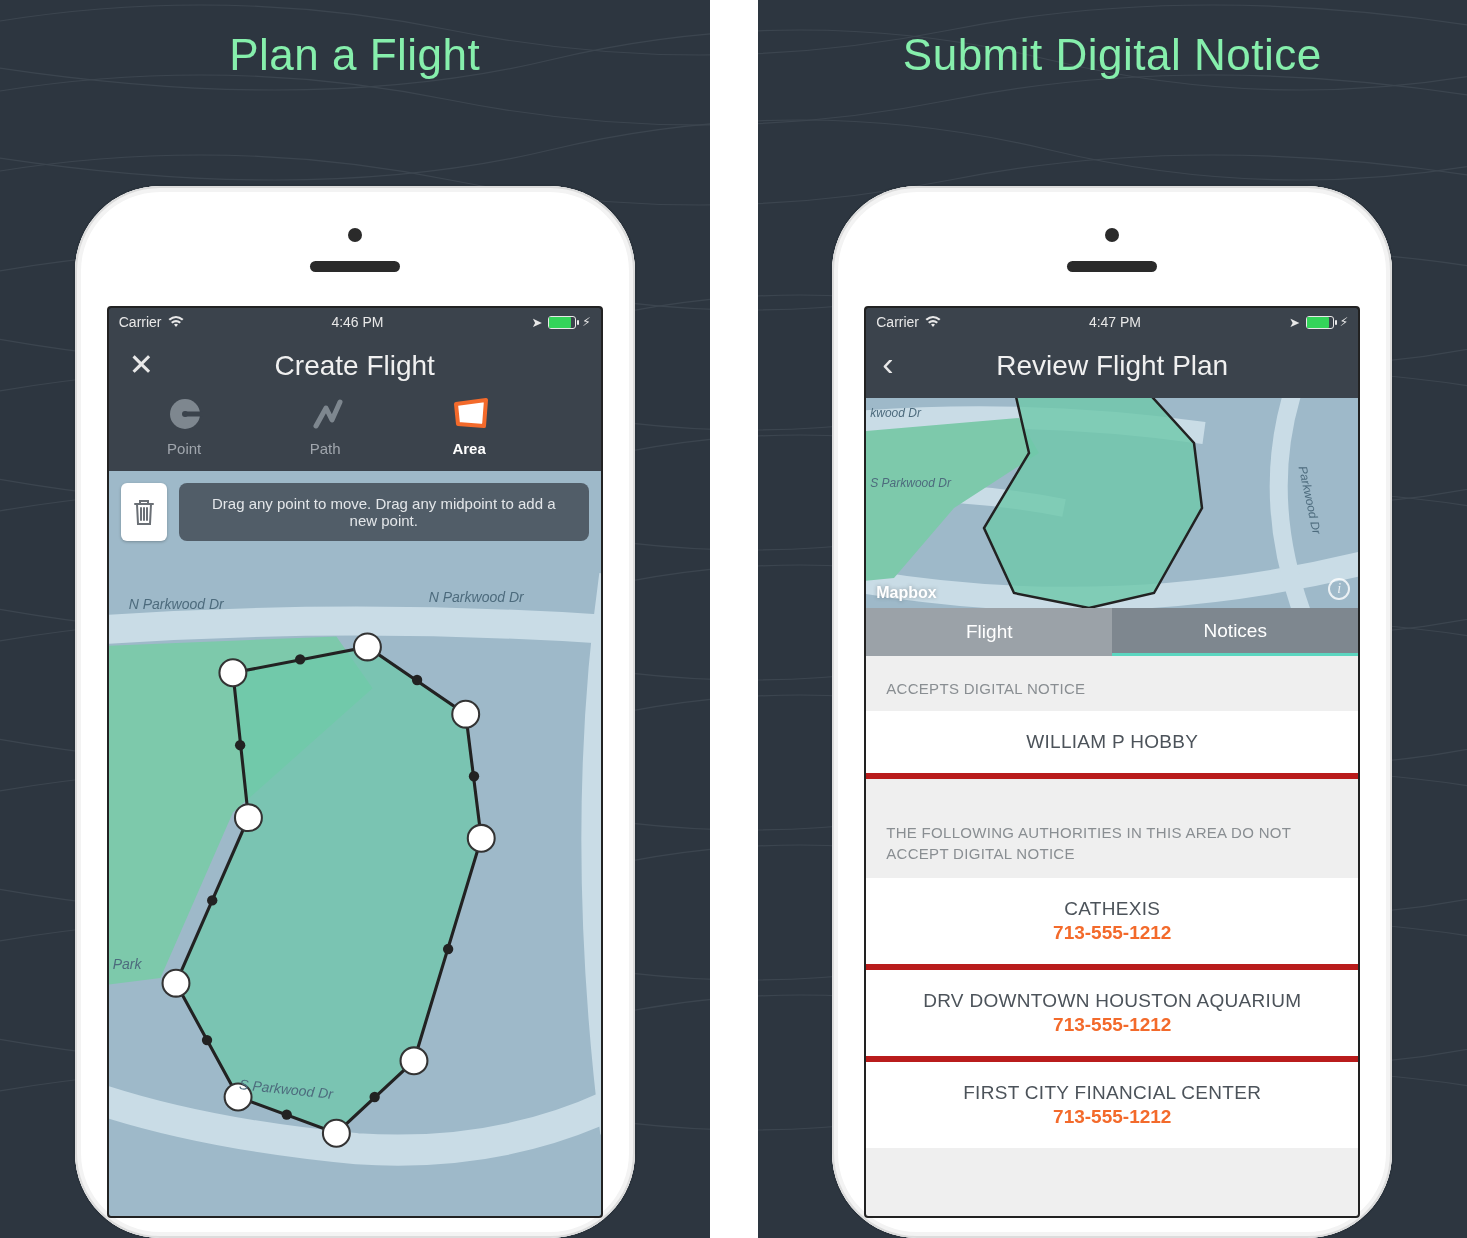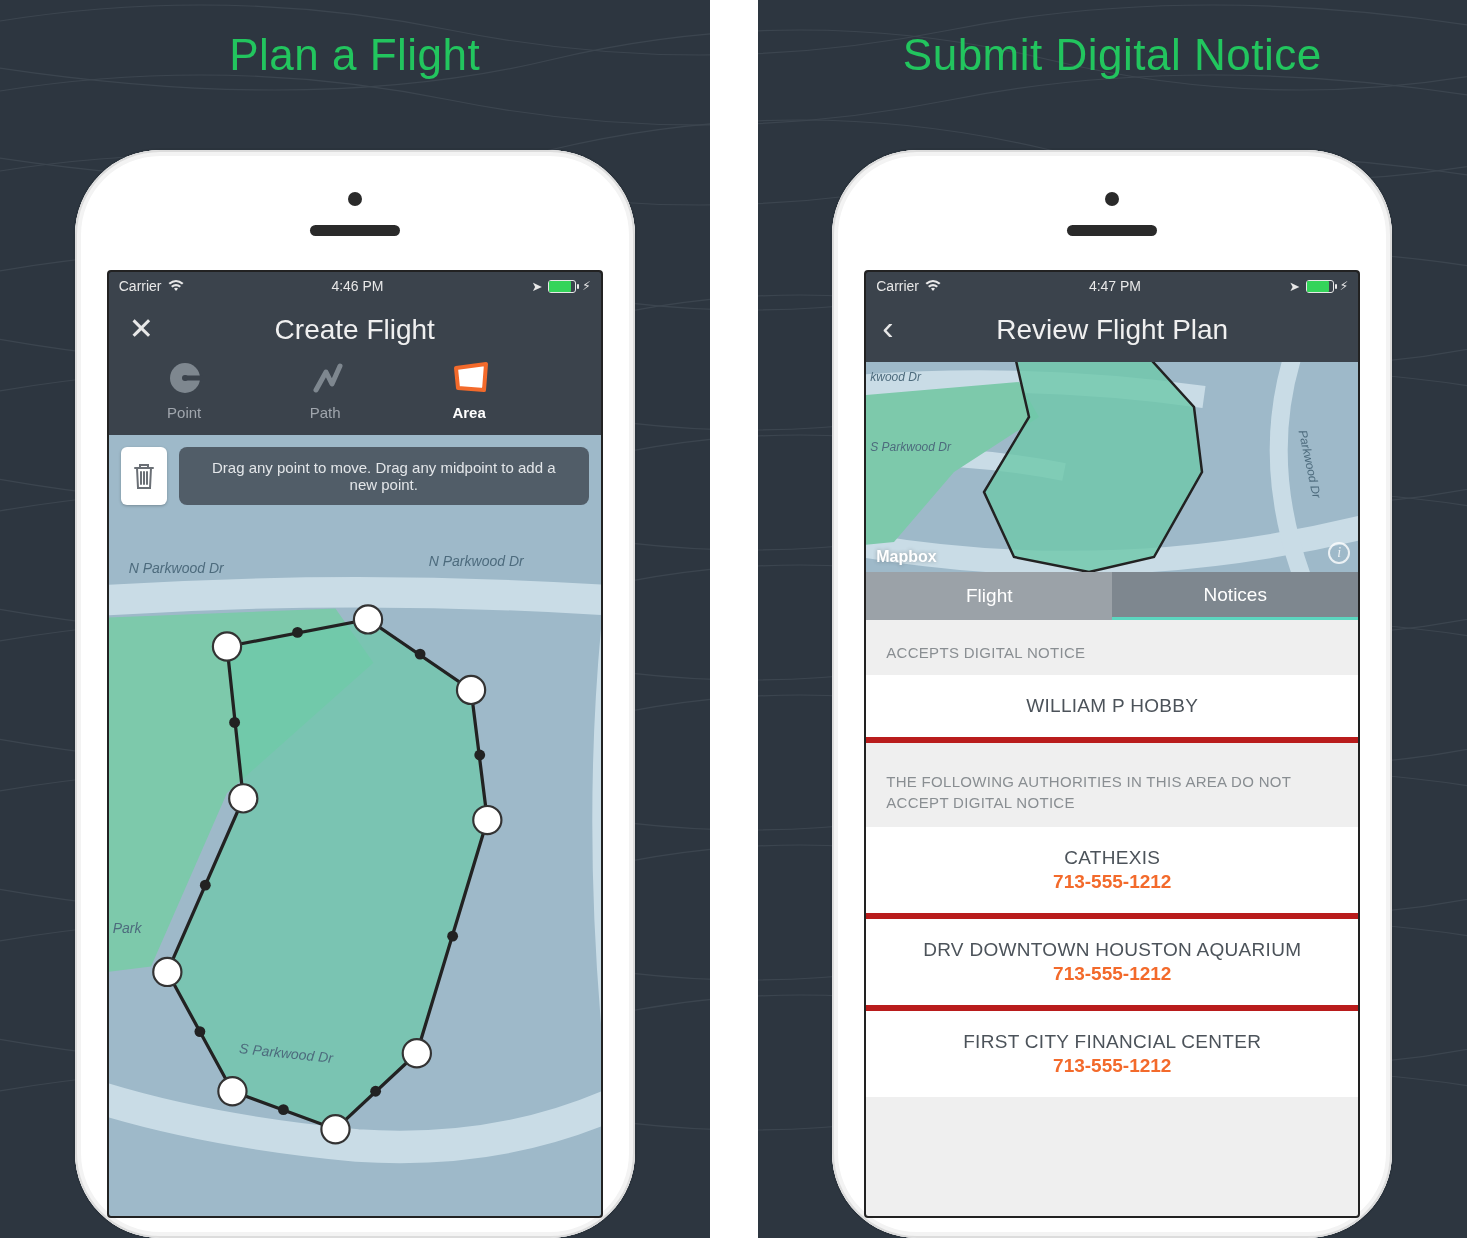--- a/index.html
+++ b/index.html
@@ -37,23 +37,23 @@
     flex: 1;
     display: flex;
     flex-direction: column;
     align-items: center;
     padding-top: 30px;
     overflow: hidden;
   }
   .panel-title {
     font-size: 44px;
     font-weight: 300;
-    color: #22c55e;
+    color: #86efac;
     letter-spacing: 0.5px;
-    margin-bottom: 70px;
+    margin-bottom: 106px;
   }
   .phone {
     width: 560px;
     height: 1140px;
     background: #fff;
     border-radius: 85px;
     padding: 120px 32px 20px 32px;
     position: relative;
     box-shadow: 0 0 0 2px rgba(0,0,0,0.05), inset 0 0 0 2px #dcdcdc, inset 0 0 0 6px #f3f3f3;
   }
@@ -376,21 +376,21 @@
         <div class="segtabs">
           <div class="segtab inactive">Flight</div>
           <div class="segtab active">Notices</div>
         </div>
 
         <div class="list">
           <div class="list-header">ACCEPTS DIGITAL NOTICE</div>
           <div class="list-row">
             <div class="name">WILLIAM P HOBBY</div>
           </div>
-          <div class="list-header" style="padding-top:28px;line-height:1.4;">THE FOLLOWING AUTHORITIES IN THIS AREA DO NOT ACCEPT DIGITAL NOTICE</div>
+          <div class="list-header" style="padding-top:43px;line-height:1.4;">THE FOLLOWING AUTHORITIES IN THIS AREA DO NOT ACCEPT DIGITAL NOTICE</div>
           <div class="list-row">
             <div class="name">CATHEXIS</div>
             <div class="phone-num">713-555-1212</div>
           </div>
           <div class="list-row">
             <div class="name">DRV DOWNTOWN HOUSTON AQUARIUM</div>
             <div class="phone-num">713-555-1212</div>
           </div>
           <div class="list-row" style="border-bottom:none;">
             <div class="name">FIRST CITY FINANCIAL CENTER</div>

